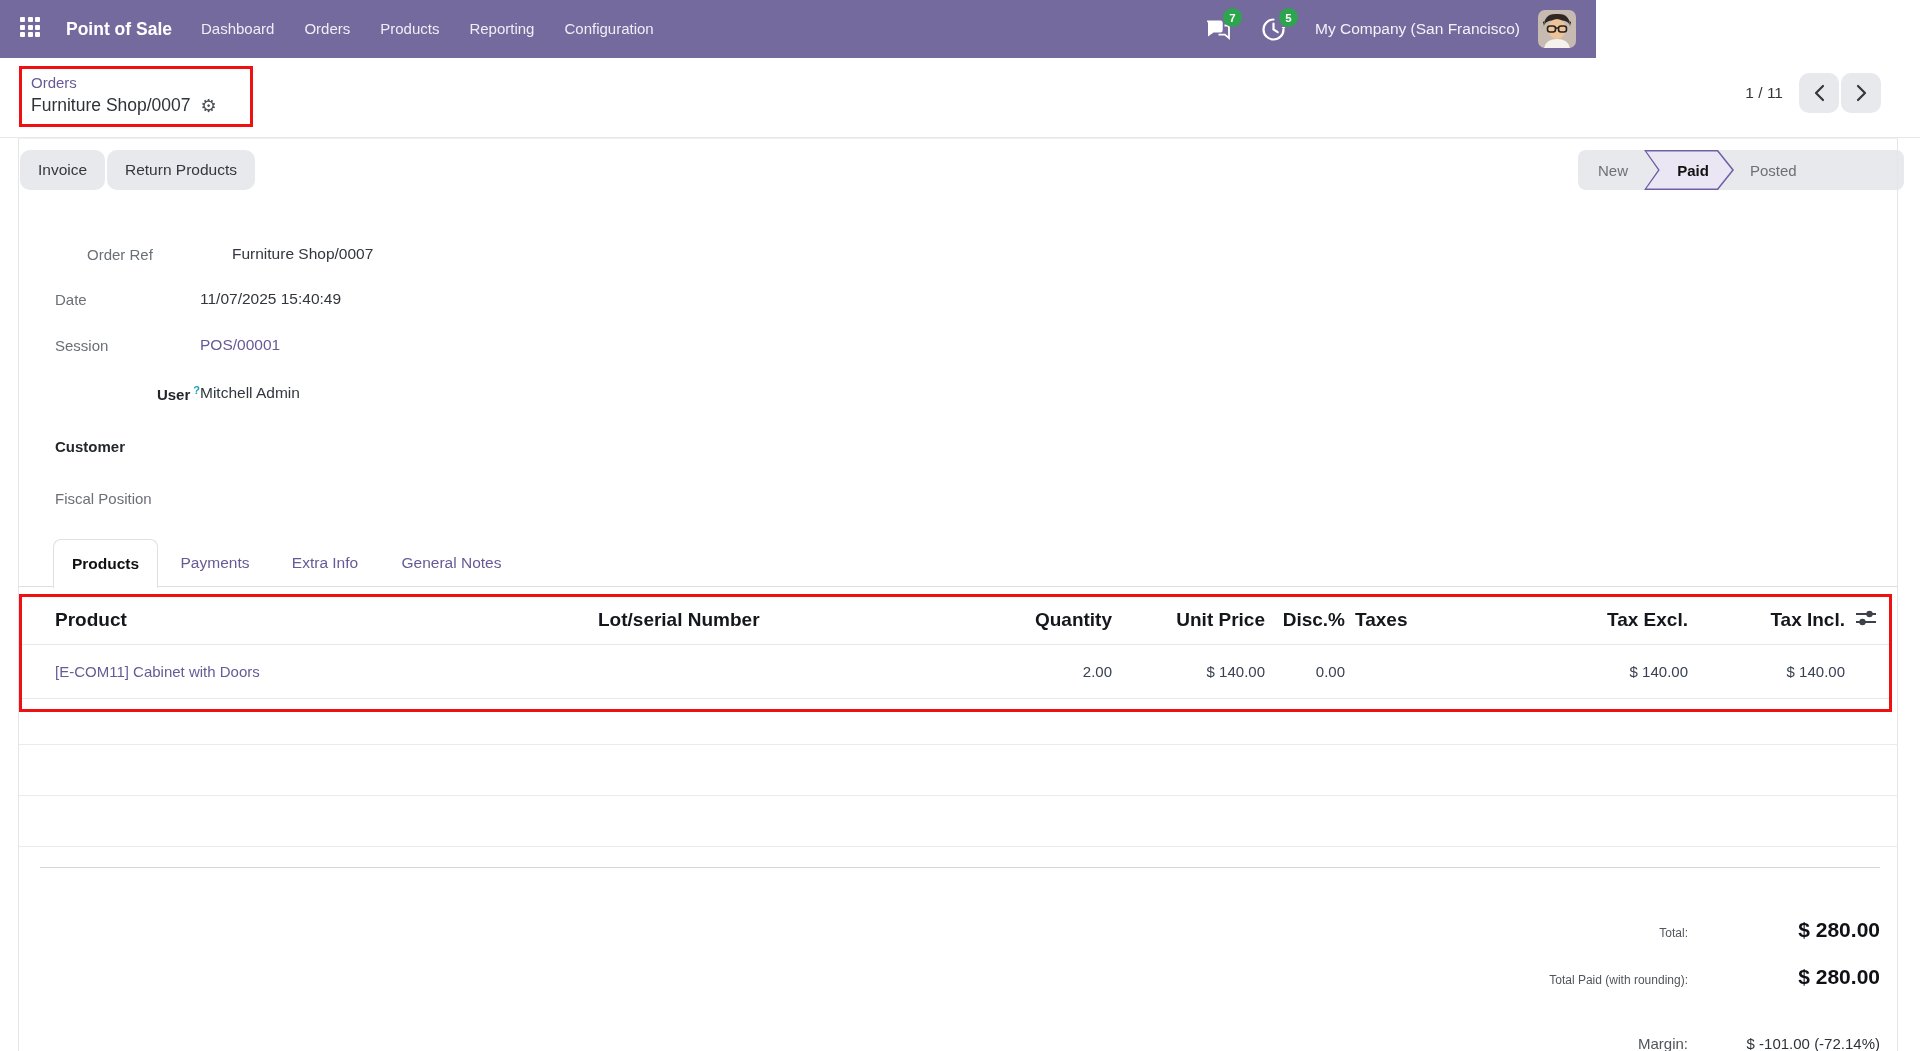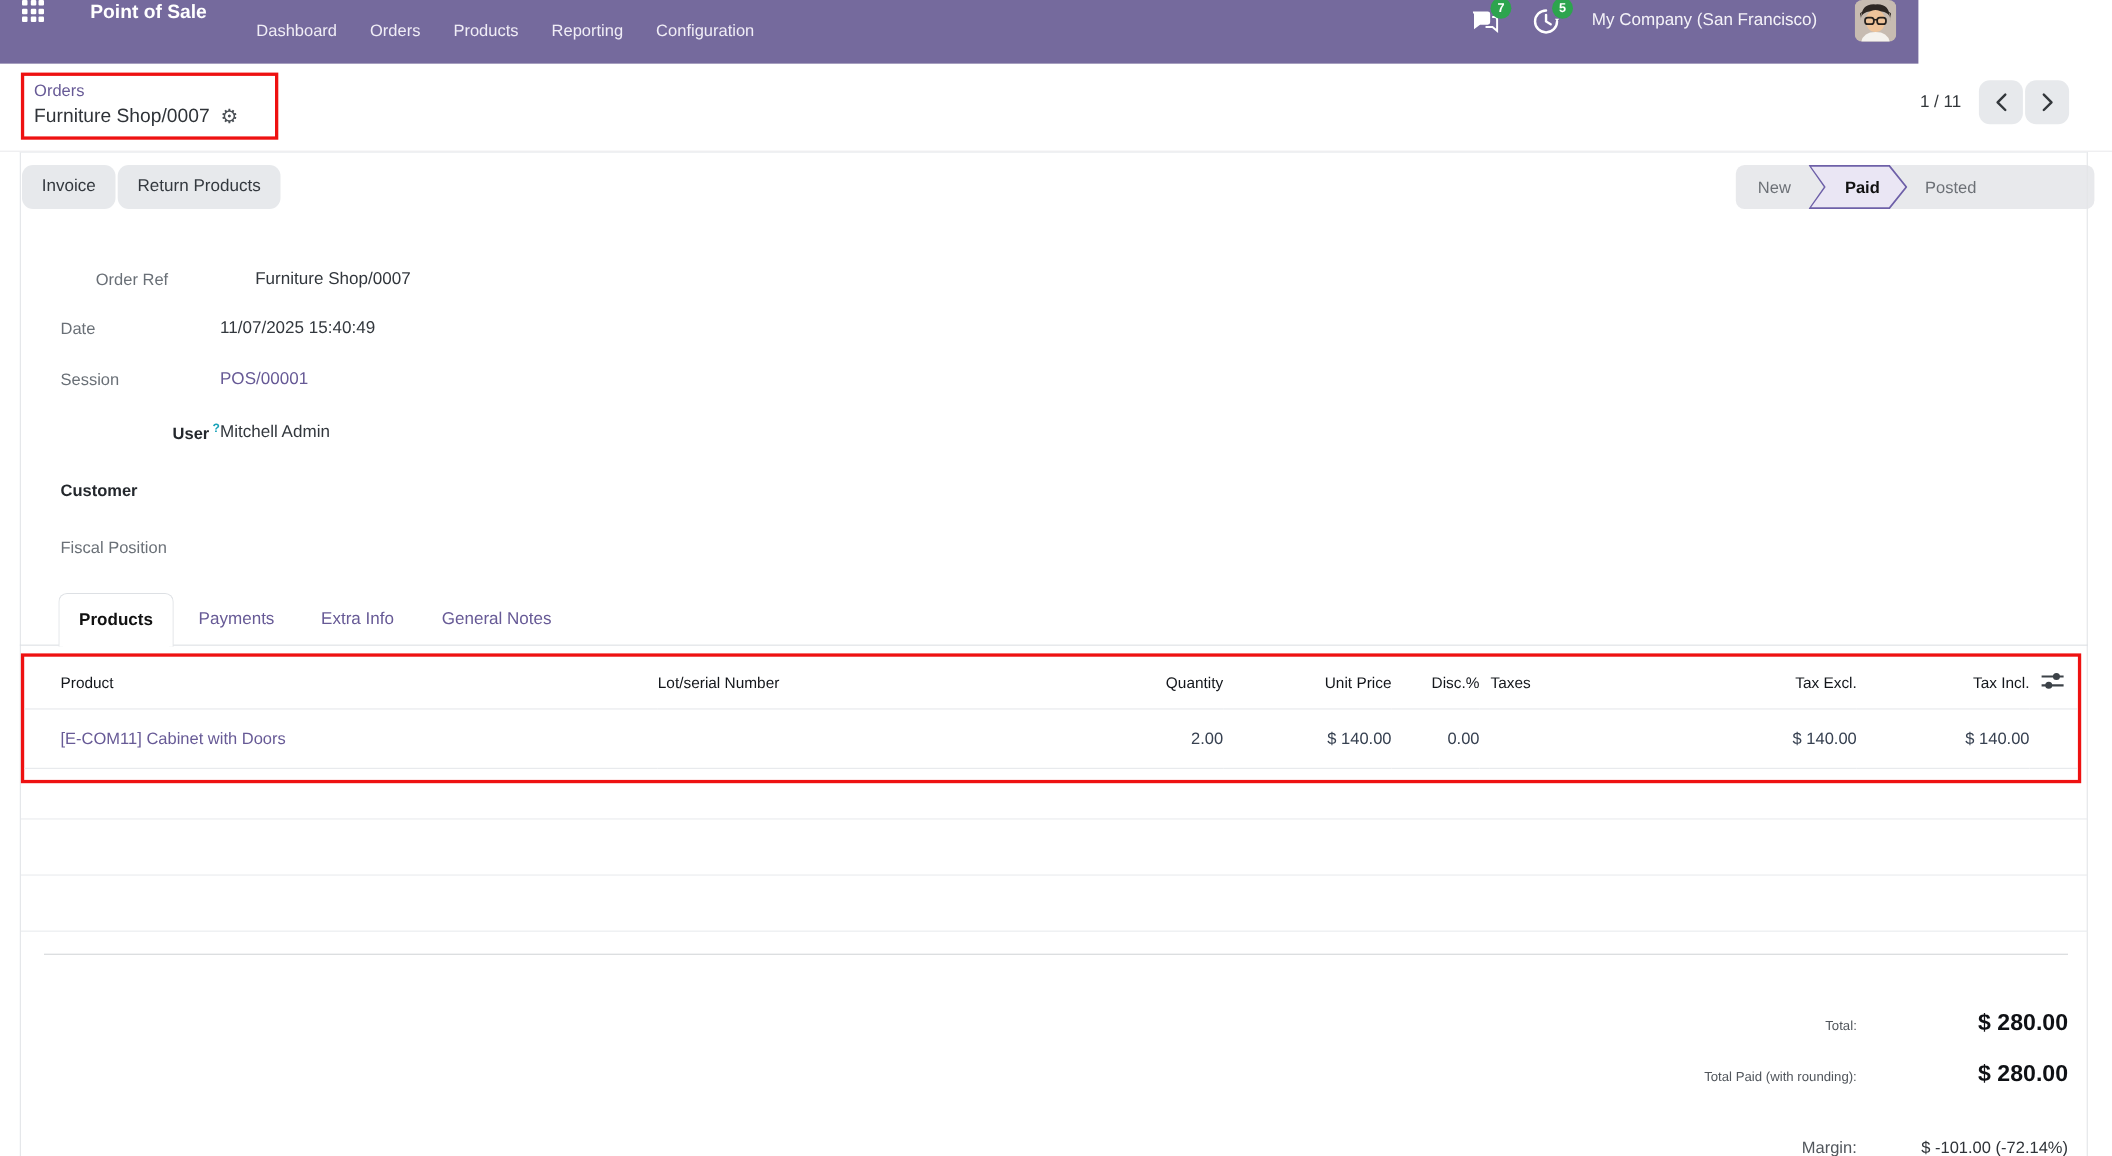--- a/index.html
+++ b/index.html
@@ -1,30 +1,30 @@
 <!DOCTYPE html>
 <html><head>
 <meta charset="utf-8">
 <style>
   * { margin:0; padding:0; box-sizing:border-box; }
   html,body { width:1920px; height:1051px; }
   body { font-family:"Liberation Sans","DejaVu Sans",sans-serif; background:#fff; overflow:hidden; position:relative; color:#32373d; }
   #app { position:absolute; inset:0; width:1920px; height:1051px; }
 
   
-  .navbar { position:absolute; top:0; left:0; width:1744px; height:58px; background:#756a9d; display:flex; align-items:flex-start;gap:16px; }
+  .navbar { position:absolute; top:0; left:0; width:1596px; height:58px; background:#756a9d; display:flex; align-items:center; }
   .apps-icon { width:24px; height:24px; margin-left:20px; display:grid; grid-template-columns:repeat(3,5px); grid-template-rows:repeat(3,5px); gap:2.5px; cursor:pointer; }
   .apps-icon span { background:#fff; width:5px; height:5px; border-radius:1px; }
   .brand { color:#fff; font-size:17.5px; font-weight:bold; margin-left:22px; white-space:nowrap; cursor:pointer; }
   .nav-menus { display:flex; margin-left:14px; }
   .nav-menus .menu-item { color:#f0edf6; font-size:15px; padding:0 15px; line-height:58px; cursor:pointer; white-space:nowrap; }
   .nav-right { margin-left:auto; display:flex; align-items:center; padding-right:20px; }
   .nav-icon-btn { position:relative; width:30px; height:30px; margin-right:26px; cursor:pointer; display:flex; align-items:center; justify-content:center; }
   .nav-badge { position:absolute; top:-6px; right:-9px; min-width:19px; height:19px; border-radius:10px; background:#2da44e; color:#fff; font-size:11.5px; font-weight:bold; display:flex; align-items:center; justify-content:center; padding:0 4px; }
-  .company-name { color:#f4f2f8; font-size:15.5px; margin-right:34px; cursor:pointer; white-space:nowrap; }
+  .company-name { color:#f4f2f8; font-size:15.5px; margin-right:18px; cursor:pointer; white-space:nowrap; }
   .avatar { width:38px; height:38px; border-radius:7px; overflow:hidden; cursor:pointer; flex:none; }
 
   
   .control-panel { position:absolute; top:58px; left:0; width:1920px; height:80px; background:#fff; border-bottom:1px solid #e7e8ea; }
   .annotation-box-breadcrumb { position:absolute; left:19px; top:8px; width:234px; height:61px; border:3px solid #ee1111; padding:4px 0 0 9px; }
   .bc-parent { color:#675a96; font-size:15px; line-height:19px; text-decoration:none; display:inline-block; cursor:pointer; font-weight:500; }
   .bc-current-row { display:flex; align-items:center; margin-top:3px; }
   .bc-current { color:#2f3338; font-size:17.5px; white-space:nowrap; }
   .gear { font-size:18px; color:#4a4f55; margin-left:10px; cursor:pointer; line-height:1; }
   .pager { position:absolute; right:39px; top:15px; display:flex; align-items:center; height:40px; }
@@ -60,21 +60,21 @@
   .tab { position:absolute; top:539px; height:48px; line-height:48px; font-size:15.5px; text-align:center; cursor:pointer; white-space:nowrap; }
   .tab.active { left:53px; width:105px; height:49px; background:#fff; border:1px solid #dde0e4; border-bottom:none; border-radius:8px 8px 0 0; color:#111; font-weight:600; z-index:2; }
   .tab.plain { color:#675a96; }
   .tab-payments { left:180px; width:70px; }
   .tab-extra { left:290px; width:70px; }
   .tab-notes { left:400px; width:103px; }
 
   
   .annotation-box-table { position:absolute; left:19px; top:594px; width:1873px; height:118px; border:3px solid #ee1111; background:#fff; }
   table.lines { width:1867px; border-collapse:collapse; table-layout:fixed; }
-  table.lines th { height:47px; font-size:14px; font-weight:normal; color:#14171c; border-bottom:1px solid #e6e8ec; vertical-align:middle; }
+  table.lines th { height:47px; font-size:19px; font-weight:bold; color:#14171c; border-bottom:1px solid #e6e8ec; vertical-align:middle; }
   table.lines td { height:54px; font-size:15px; color:#374151; border-bottom:1px solid #e6e8ec; vertical-align:middle; }
   .al { text-align:left; } .ar { text-align:right; }
   .pad-first { padding-left:33px; }
   .pad-tax { padding-left:10px; }
   .product-link { color:#675a96; cursor:pointer; }
   .opt-col-btn { cursor:pointer; display:inline-block; padding-right:12px; }
 
   
   .stripe-line { position:absolute; left:19px; width:1879px; border-top:1px solid #e9ebee; }
   .totals-separator { position:absolute; top:867px; left:40px; width:1840px; border-top:1px solid #d4d6d9; }

